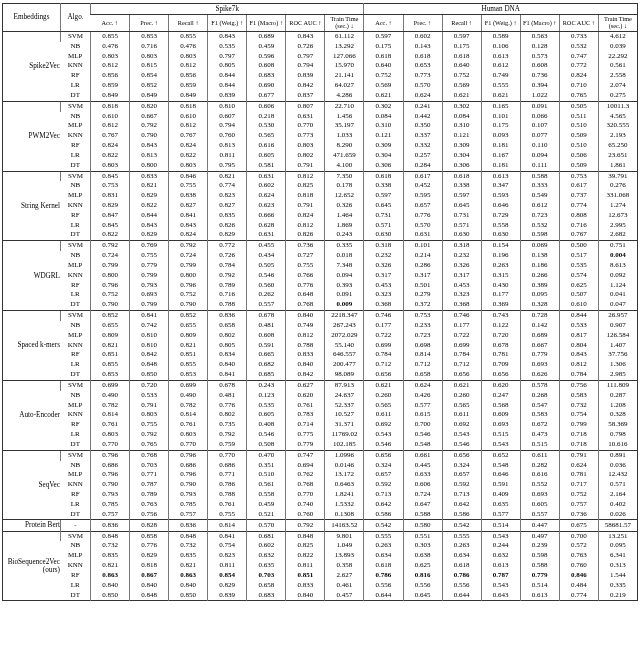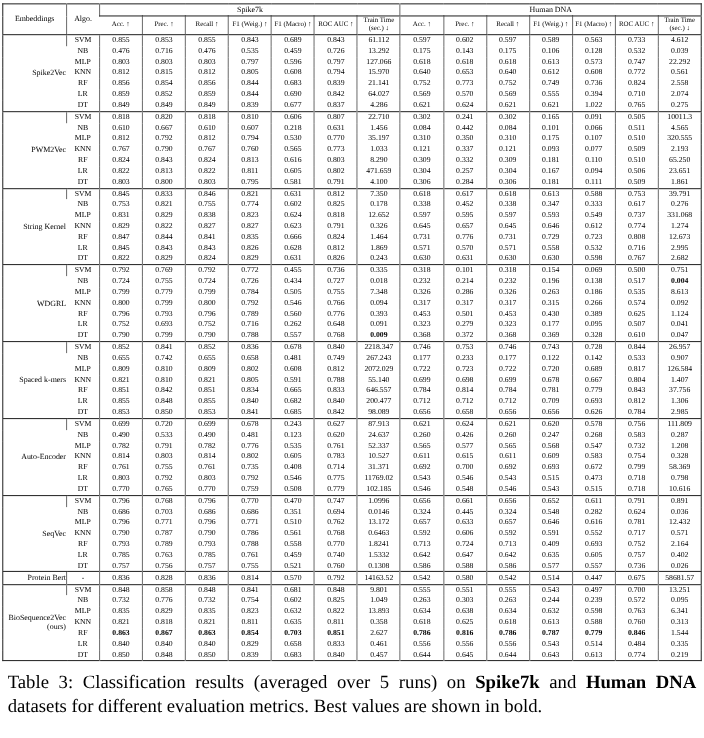--- a/index.html
+++ b/index.html
@@ -1041,14 +1041,13 @@
           <td>0.644</td>
           <td>0.645</td>
           <td>0.644</td>
           <td>0.643</td>
           <td>0.613</td>
           <td>0.774</td>
           <td>0.219</td>
         </tr>
       </tbody>
     </table>
-  <p class="caption"><span>Table 3: Classification results (averaged over 5 runs) on </span><span style="font-weight: bold;">Spike7k</span><span> and </span><span style="font-weight: bold;">Human DNA</span><span> datasets for different evaluation metrics. Best values are shown in bold.</span></p>
 </div>
 
 </body></html>

